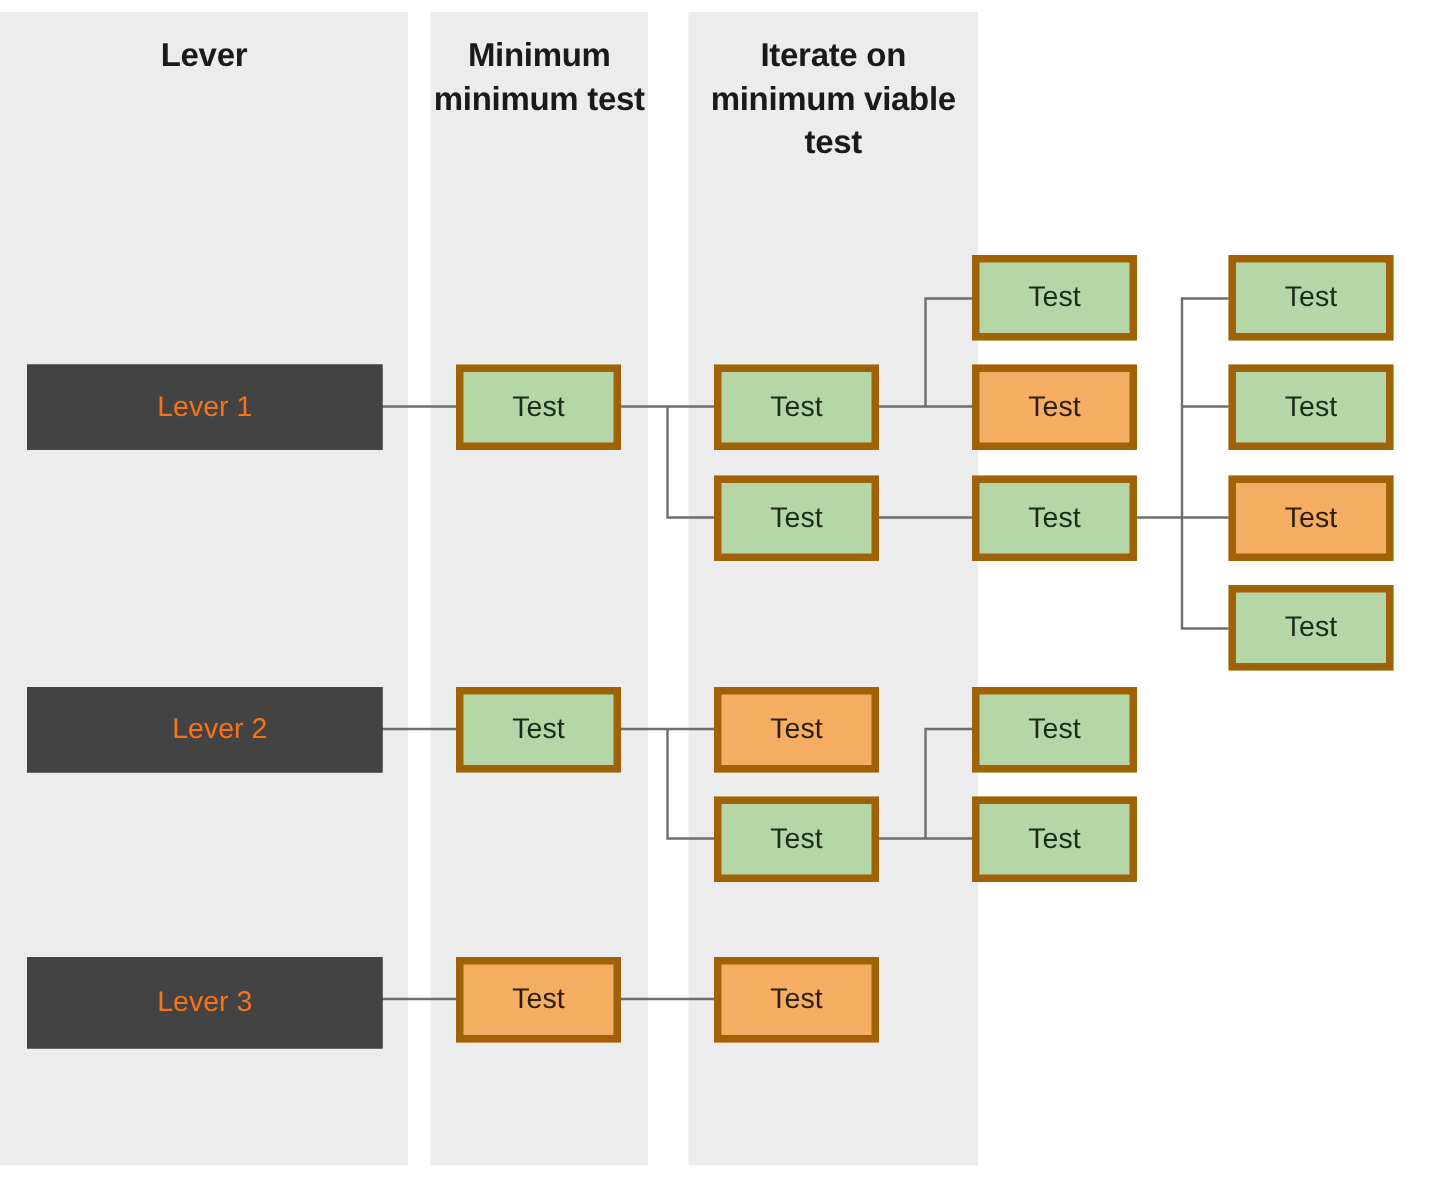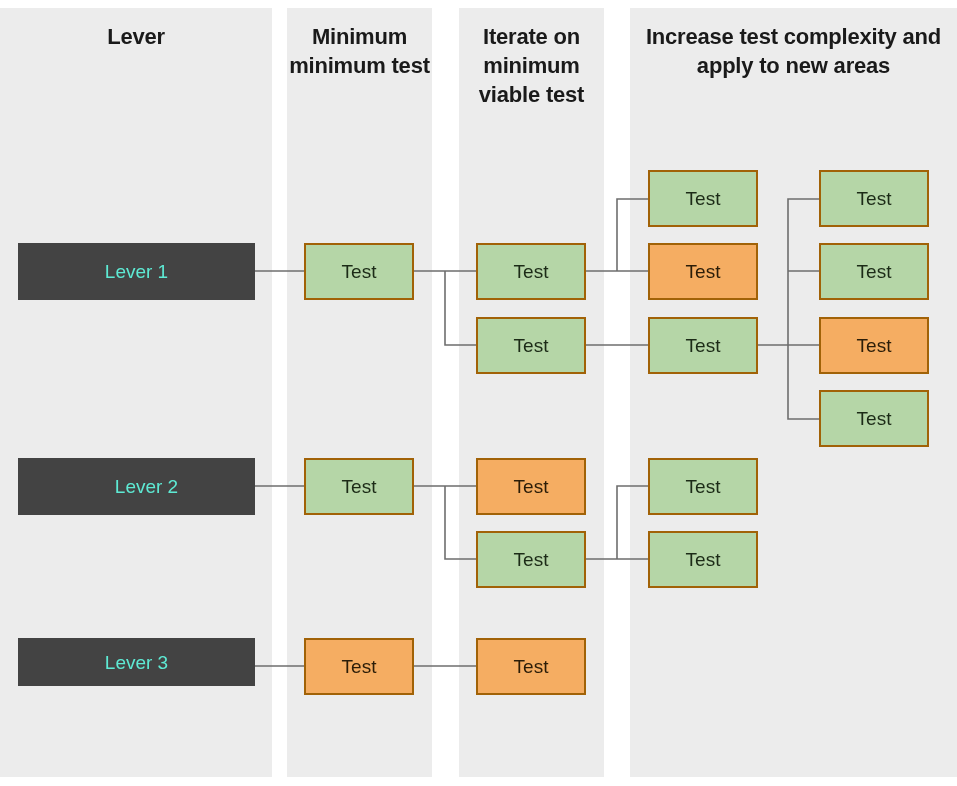--- a/index.html
+++ b/index.html
@@ -39,31 +39,31 @@
     position: absolute;
     left: 0;
     top: 0;
     width: 957px;
     height: 786px;
     pointer-events: none;
   }
   .node {
     position: absolute;
     box-sizing: border-box;
-    border: 2px solid #a16207;
+    border: 5px solid #a16207;
     display: flex;
     align-items: center;
     justify-content: center;
     font-size: 19px;
     line-height: 1;
   }
   .node.lever {
     background: #434343;
     border-color: #434343;
-    color: #5eead4;
+    color: #f97316;
   }
   .node.green {
     background: #b5d6a7;
     color: #1c2b17;
   }
   .node.orange {
     background: #f5ad62;
     color: #2b1d08;
   }
 </style>
@@ -71,25 +71,22 @@
 <body>
 
 <div id="canvas">
 
   <div class="band" style="left:0px; width:272px;">
     <div class="band-title">Lever</div>
   </div>
   <div class="band" style="left:287px; width:145px;">
     <div class="band-title">Minimum minimum test</div>
   </div>
-  <div class="band" style="left:459px; width:145px;">
+  <div class="band" style="left:459px; width:145px;padding-left:48px;">
     <div class="band-title">Iterate on minimum viable test</div>
-  </div>
-  <div class="band" style="left:630px; width:327px;">
-    <div class="band-title" style="padding:0 14px;">Increase test complexity and apply to new areas</div>
   </div>
 
   <svg class="wires" viewBox="0 0 957 786" xmlns="http://www.w3.org/2000/svg">
     <g id="wire-group" fill="none" stroke="#6e6e6e" stroke-width="1.6" stroke-linecap="square">
         <path d="M255 271 L304 271" id="c-lever1-mvt1"></path>
         <path d="M414 271 L445 271 M445 271 L445 345 M445 271 L476 271 M445 345 L476 345" id="c-mvt1-fan"></path>
         <path d="M586 271 L617 271 M617 199 L617 271 M617 199 L648 199 M617 271 L648 271" id="c-iter1-fan"></path>
         <path d="M586 345 L648 345" id="c-iter2-cx3"></path>
         <path d="M758 345 L788 345 M788 199 L788 419 M788 199 L819 199 M788 271 L819 271 M788 345 L819 345 M788 419 L819 419" id="c-cx3-fan"></path>
         <path d="M255 486 L304 486" id="c-lever2-mvt1"></path>
@@ -145,21 +142,21 @@
       </div>
       <div class="node green" id="lever-2-iter-2" style="left: 476px; top: 531px; width: 110px; height: 57px;">
         <span>Test</span>
       </div>
       <div class="node green" id="lever-2-cx-1" style="left: 648px; top: 458px; width: 110px; height: 57px;">
         <span>Test</span>
       </div>
       <div class="node green" id="lever-2-cx-2" style="left: 648px; top: 531px; width: 110px; height: 57px;">
         <span>Test</span>
       </div>
-      <div class="node lever" id="lever-3" style="left: 18px; top: 638px; width: 237px; height: 48px;">
+      <div class="node lever" id="lever-3" style="left: 18px; top: 638px; width: 237px; height: 61px;">
         <span>Lever 3</span>
       </div>
       <div class="node orange" id="lever-3-mvt-1" style="left: 304px; top: 638px; width: 110px; height: 57px;">
         <span>Test</span>
       </div>
       <div class="node orange" id="lever-3-iter-1" style="left: 476px; top: 638px; width: 110px; height: 57px;">
         <span>Test</span>
       </div>
     </div>
 

